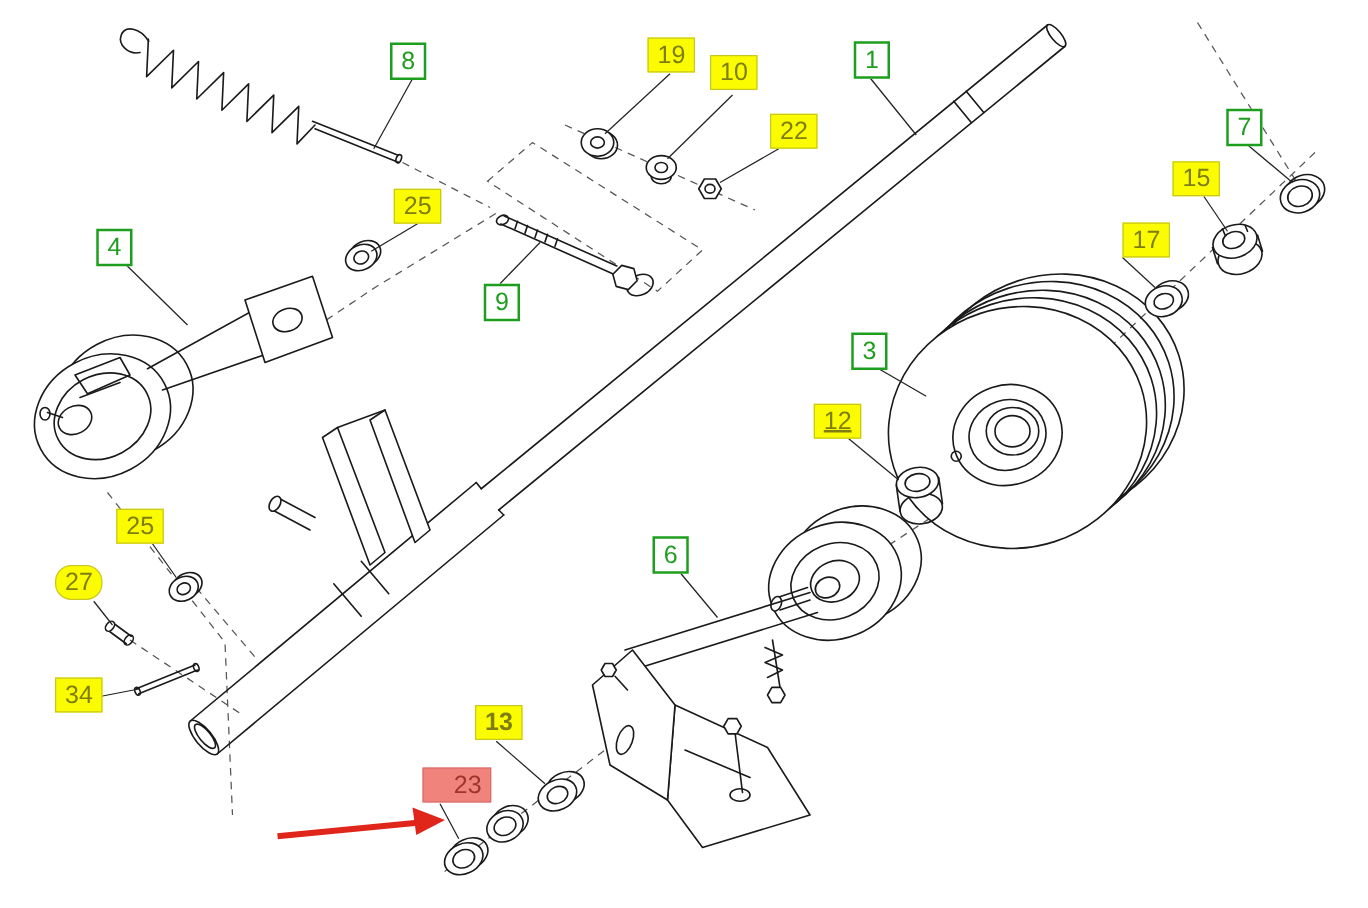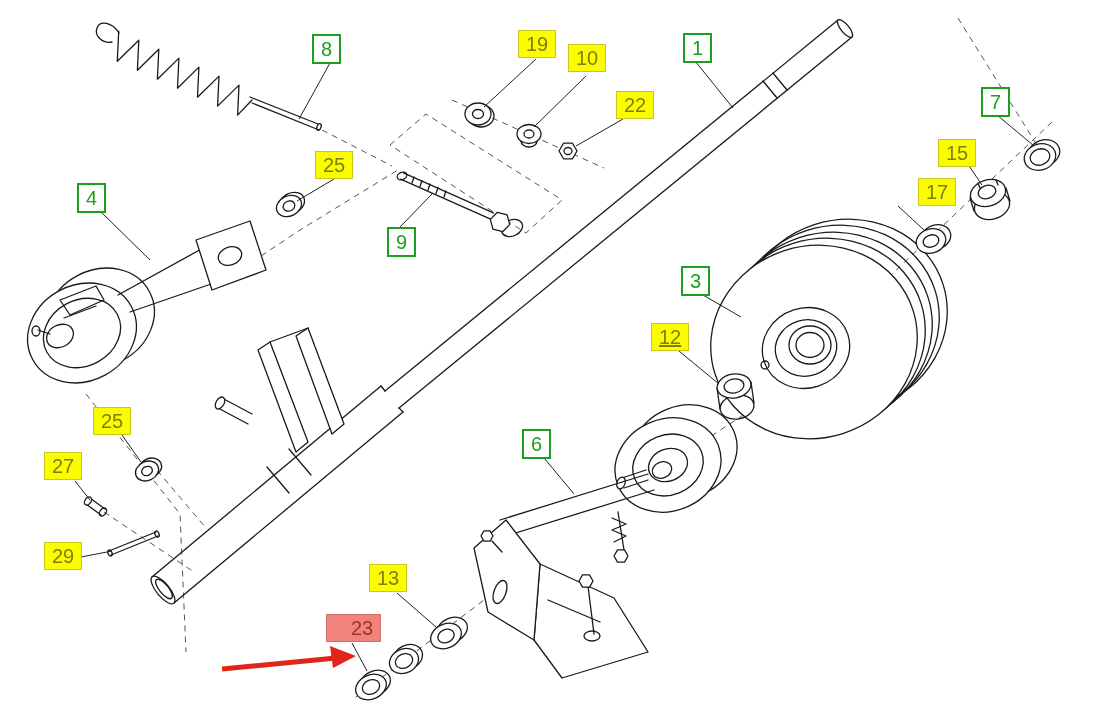--- a/index.html
+++ b/index.html
@@ -263,27 +263,27 @@
     </g>
   </svg>
 
   <div id="label-layer">
       <div class="part-label green" style="left: 312px; top: 34px;">8</div>
       <div class="part-label yellow" style="left: 518px; top: 30px;">19</div>
       <div class="part-label yellow" style="left: 568px; top: 44px;">10</div>
       <div class="part-label yellow" style="left: 616px; top: 91px;">22</div>
       <div class="part-label green" style="left: 683px; top: 33px;">1</div>
       <div class="part-label green" style="left: 981px; top: 87px;">7</div>
-      <div class="part-label yellow" style="left: 938px; top: 139px;">15</div>
-      <div class="part-label yellow" style="left: 918px; top: 178px; text-align: right;">17</div>
+      <div class="part-label yellow" style="left: 938px; top: 129px;">15</div>
+      <div class="part-label yellow" style="left: 898px; top: 178px; text-align: right;">17</div>
       <div class="part-label yellow" style="left: 315px; top: 151px;">25</div>
       <div class="part-label green" style="left: 77px; top: 183px;">4</div>
       <div class="part-label green" style="left: 387px; top: 227px;">9</div>
       <div class="part-label green" style="left: 681px; top: 266px;">3</div>
       <div class="part-label yellow" style="left: 651px; top: 323px; text-decoration: underline;">12</div>
       <div class="part-label green" style="left: 522px; top: 429px;">6</div>
       <div class="part-label yellow" style="left: 93px; top: 407px;">25</div>
-      <div class="part-label yellow" style="left: 44px; top: 452px;">27</div>
-      <div class="part-label yellow" style="left: 44px; top: 542px;">29</div>
-      <div class="part-label yellow" style="left: 369px; top: 564px;">13</div>
-      <div class="part-label red" style="left: 326px; top: 614px; padding-left: 24px;">23</div>
+      <div class="part-label yellow" style="left: 44px; top: 452px; border-radius: 13px;">27</div>
+      <div class="part-label yellow" style="left: 44px; top: 542px;">34</div>
+      <div class="part-label yellow" style="left: 380px; top: 564px; font-weight: bold;">13</div>
+      <div class="part-label red" style="left: 338px; top: 614px; padding-left: 24px;">23</div>
     </div>
 </div>
 
 </body></html>

